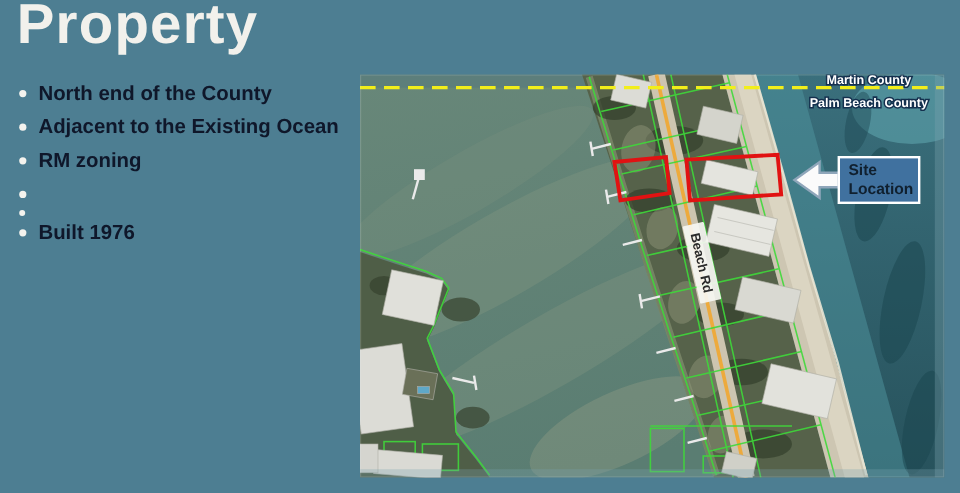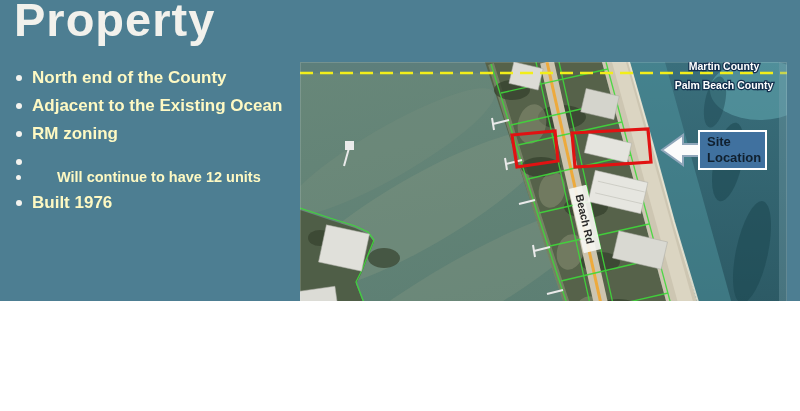--- a/index.html
+++ b/index.html
@@ -1,31 +1,31 @@
 <!DOCTYPE html>
 <html><head>
 <meta charset="utf-8">
 <style>
   html,body{margin:0;padding:0;}
   .slide{
     position:relative;
-    width:800px;height:301px;
+    width:800px;height:411px;
     background:#4d7e92;
     overflow:hidden;
     font-family:"Liberation Sans",sans-serif;
   }
   .title{
     position:absolute;left:14px;top:-8px;
     font-size:47px;font-weight:bold;color:#f2f1ec;
     letter-spacing:1px;margin:0;
   }
   .bullets{
     position:absolute;left:10px;top:64px;width:300px;
     list-style:none;margin:0;padding:0;
-    color:#fef9c3;
+    color:#0f172a;
   }
   .bullets li{
     display:flex;align-items:flex-start;
     margin-bottom:0;
   }
   .bullets .li-text{
     font-size:17px;font-weight:bold;line-height:28px;
     white-space:pre-line;
   }
   .bullets .dot{
@@ -59,21 +59,20 @@
     </li>
     <li>
       <span class="dot"></span>
       <span class="li-text">RM zoning</span>
     </li>
     <li>
       <span class="dot"></span>
     </li>
     <li class="sub">
       <span class="dot"></span>
-      <span class="li-text">Will continue to have 12 units</span>
     </li>
     <li>
       <span class="dot"></span>
       <span class="li-text">Built 1976</span>
     </li>
   </ul>
 
   <div class="map-wrap">
   <svg width="487" height="336" viewBox="0 0 487 336">
     <defs>

